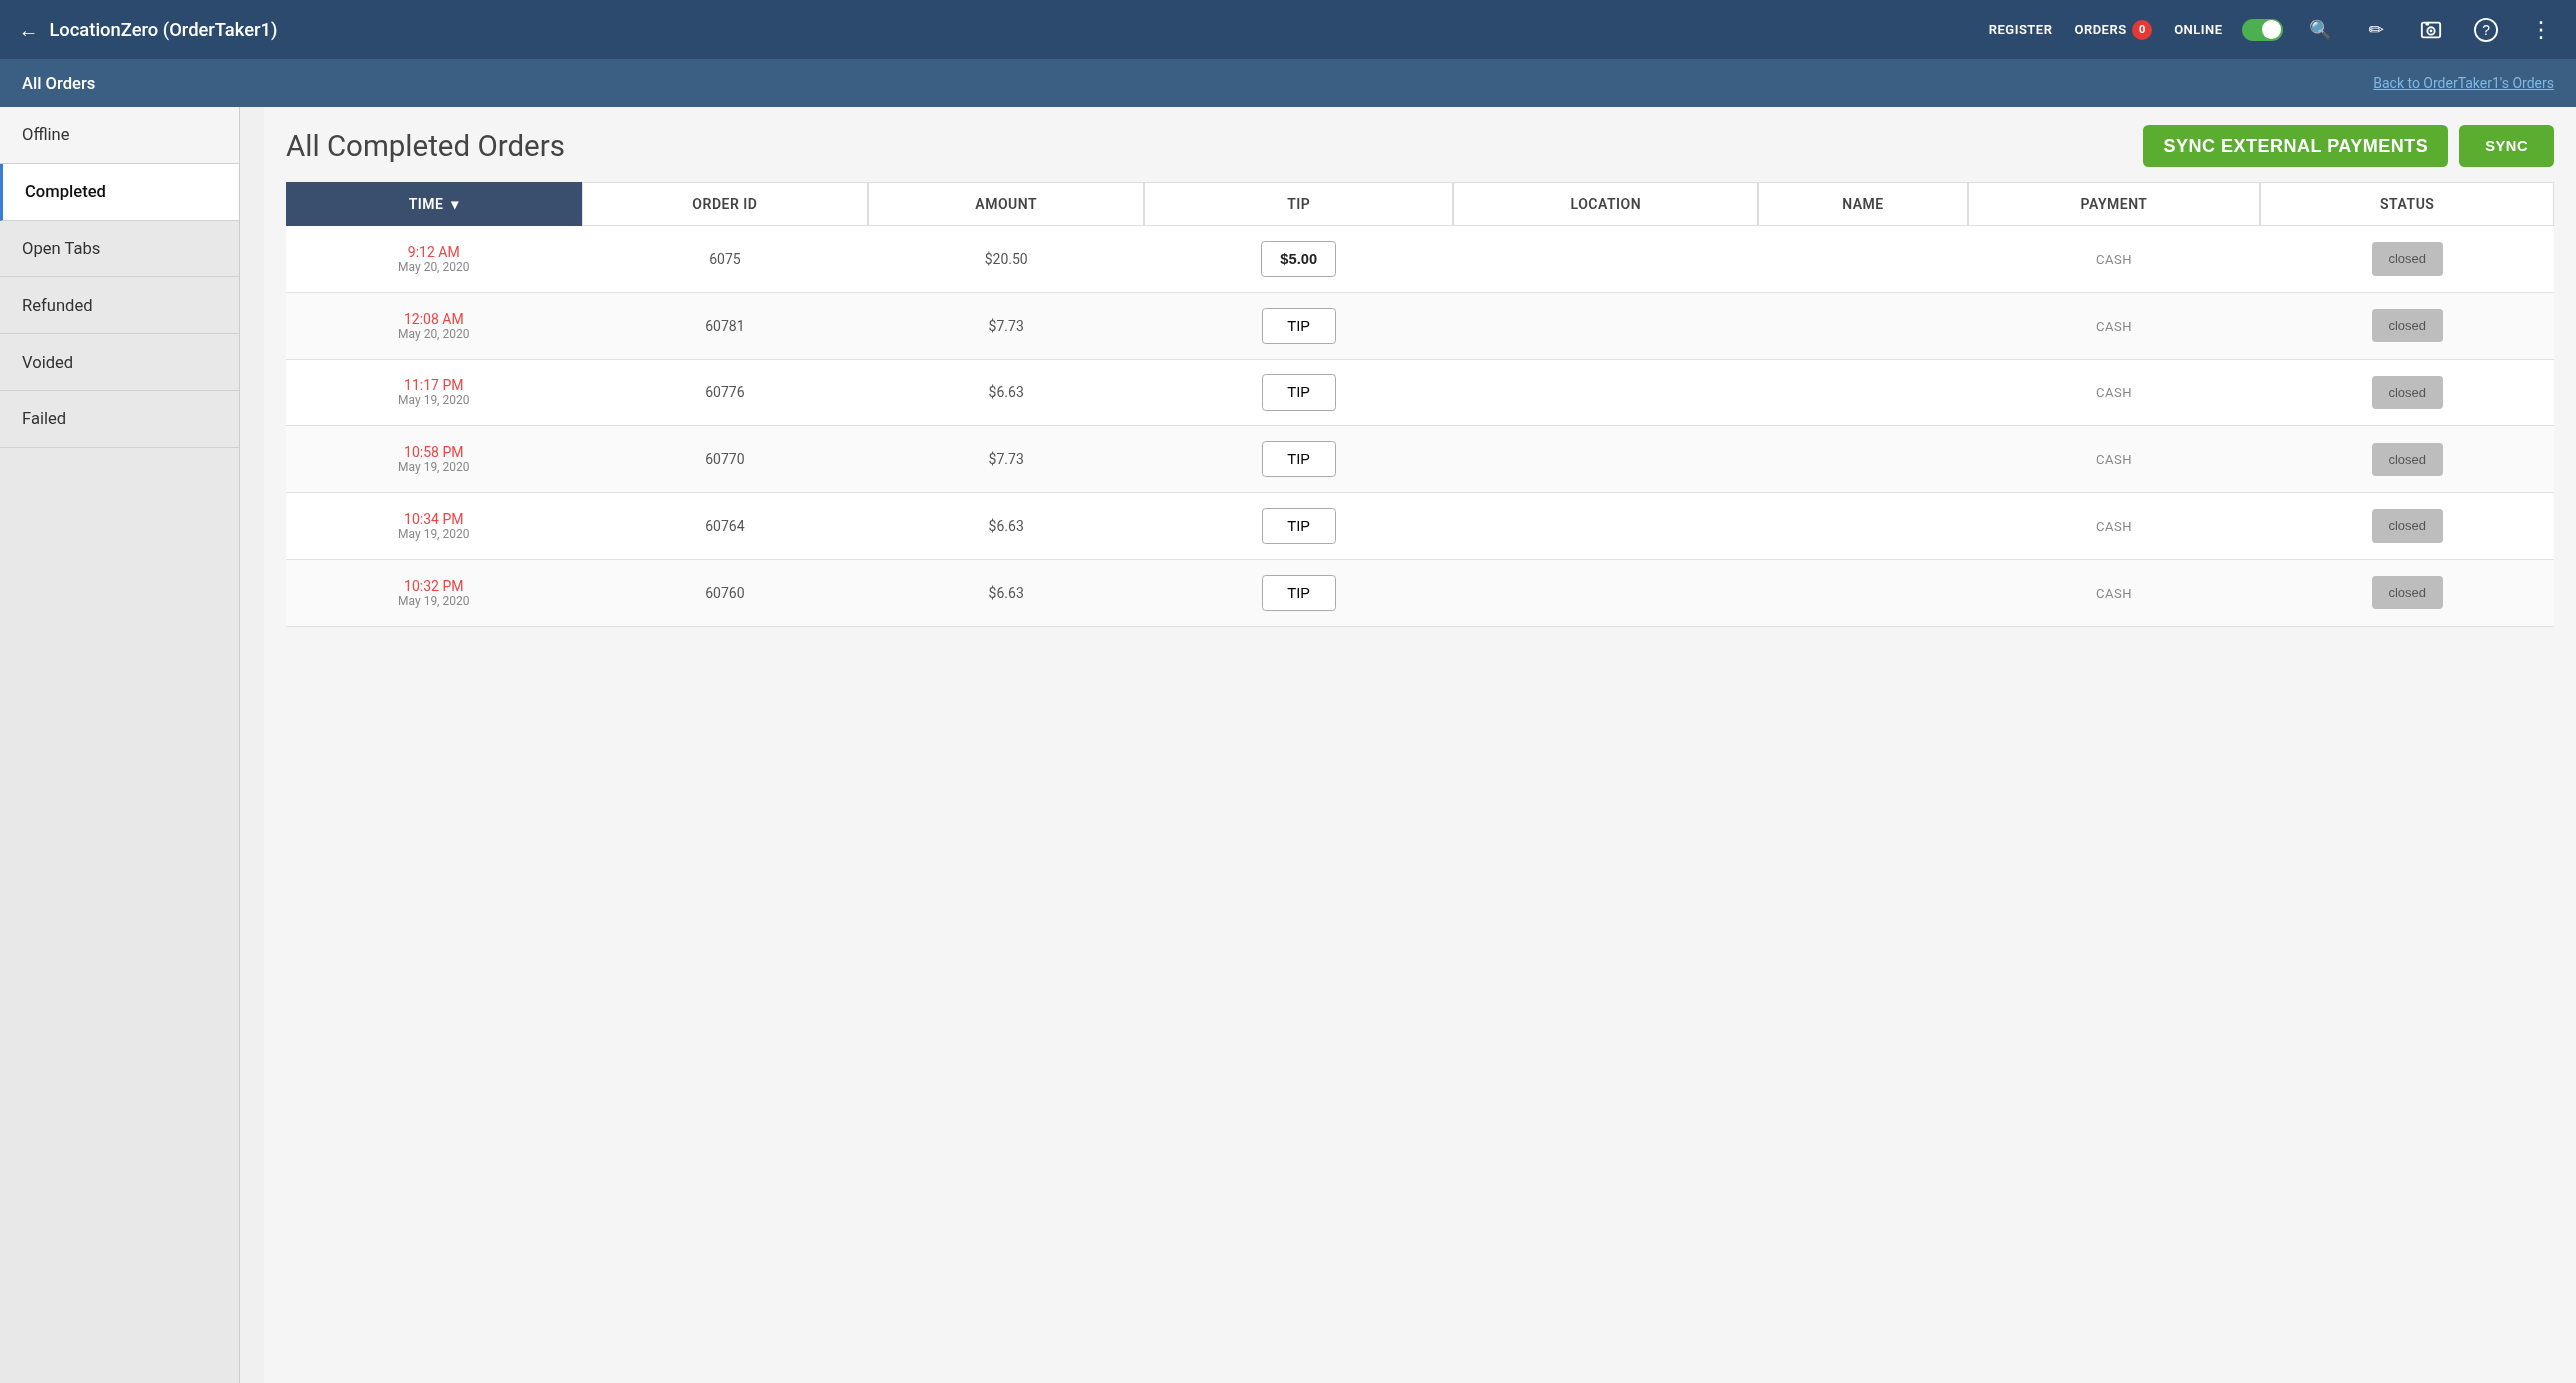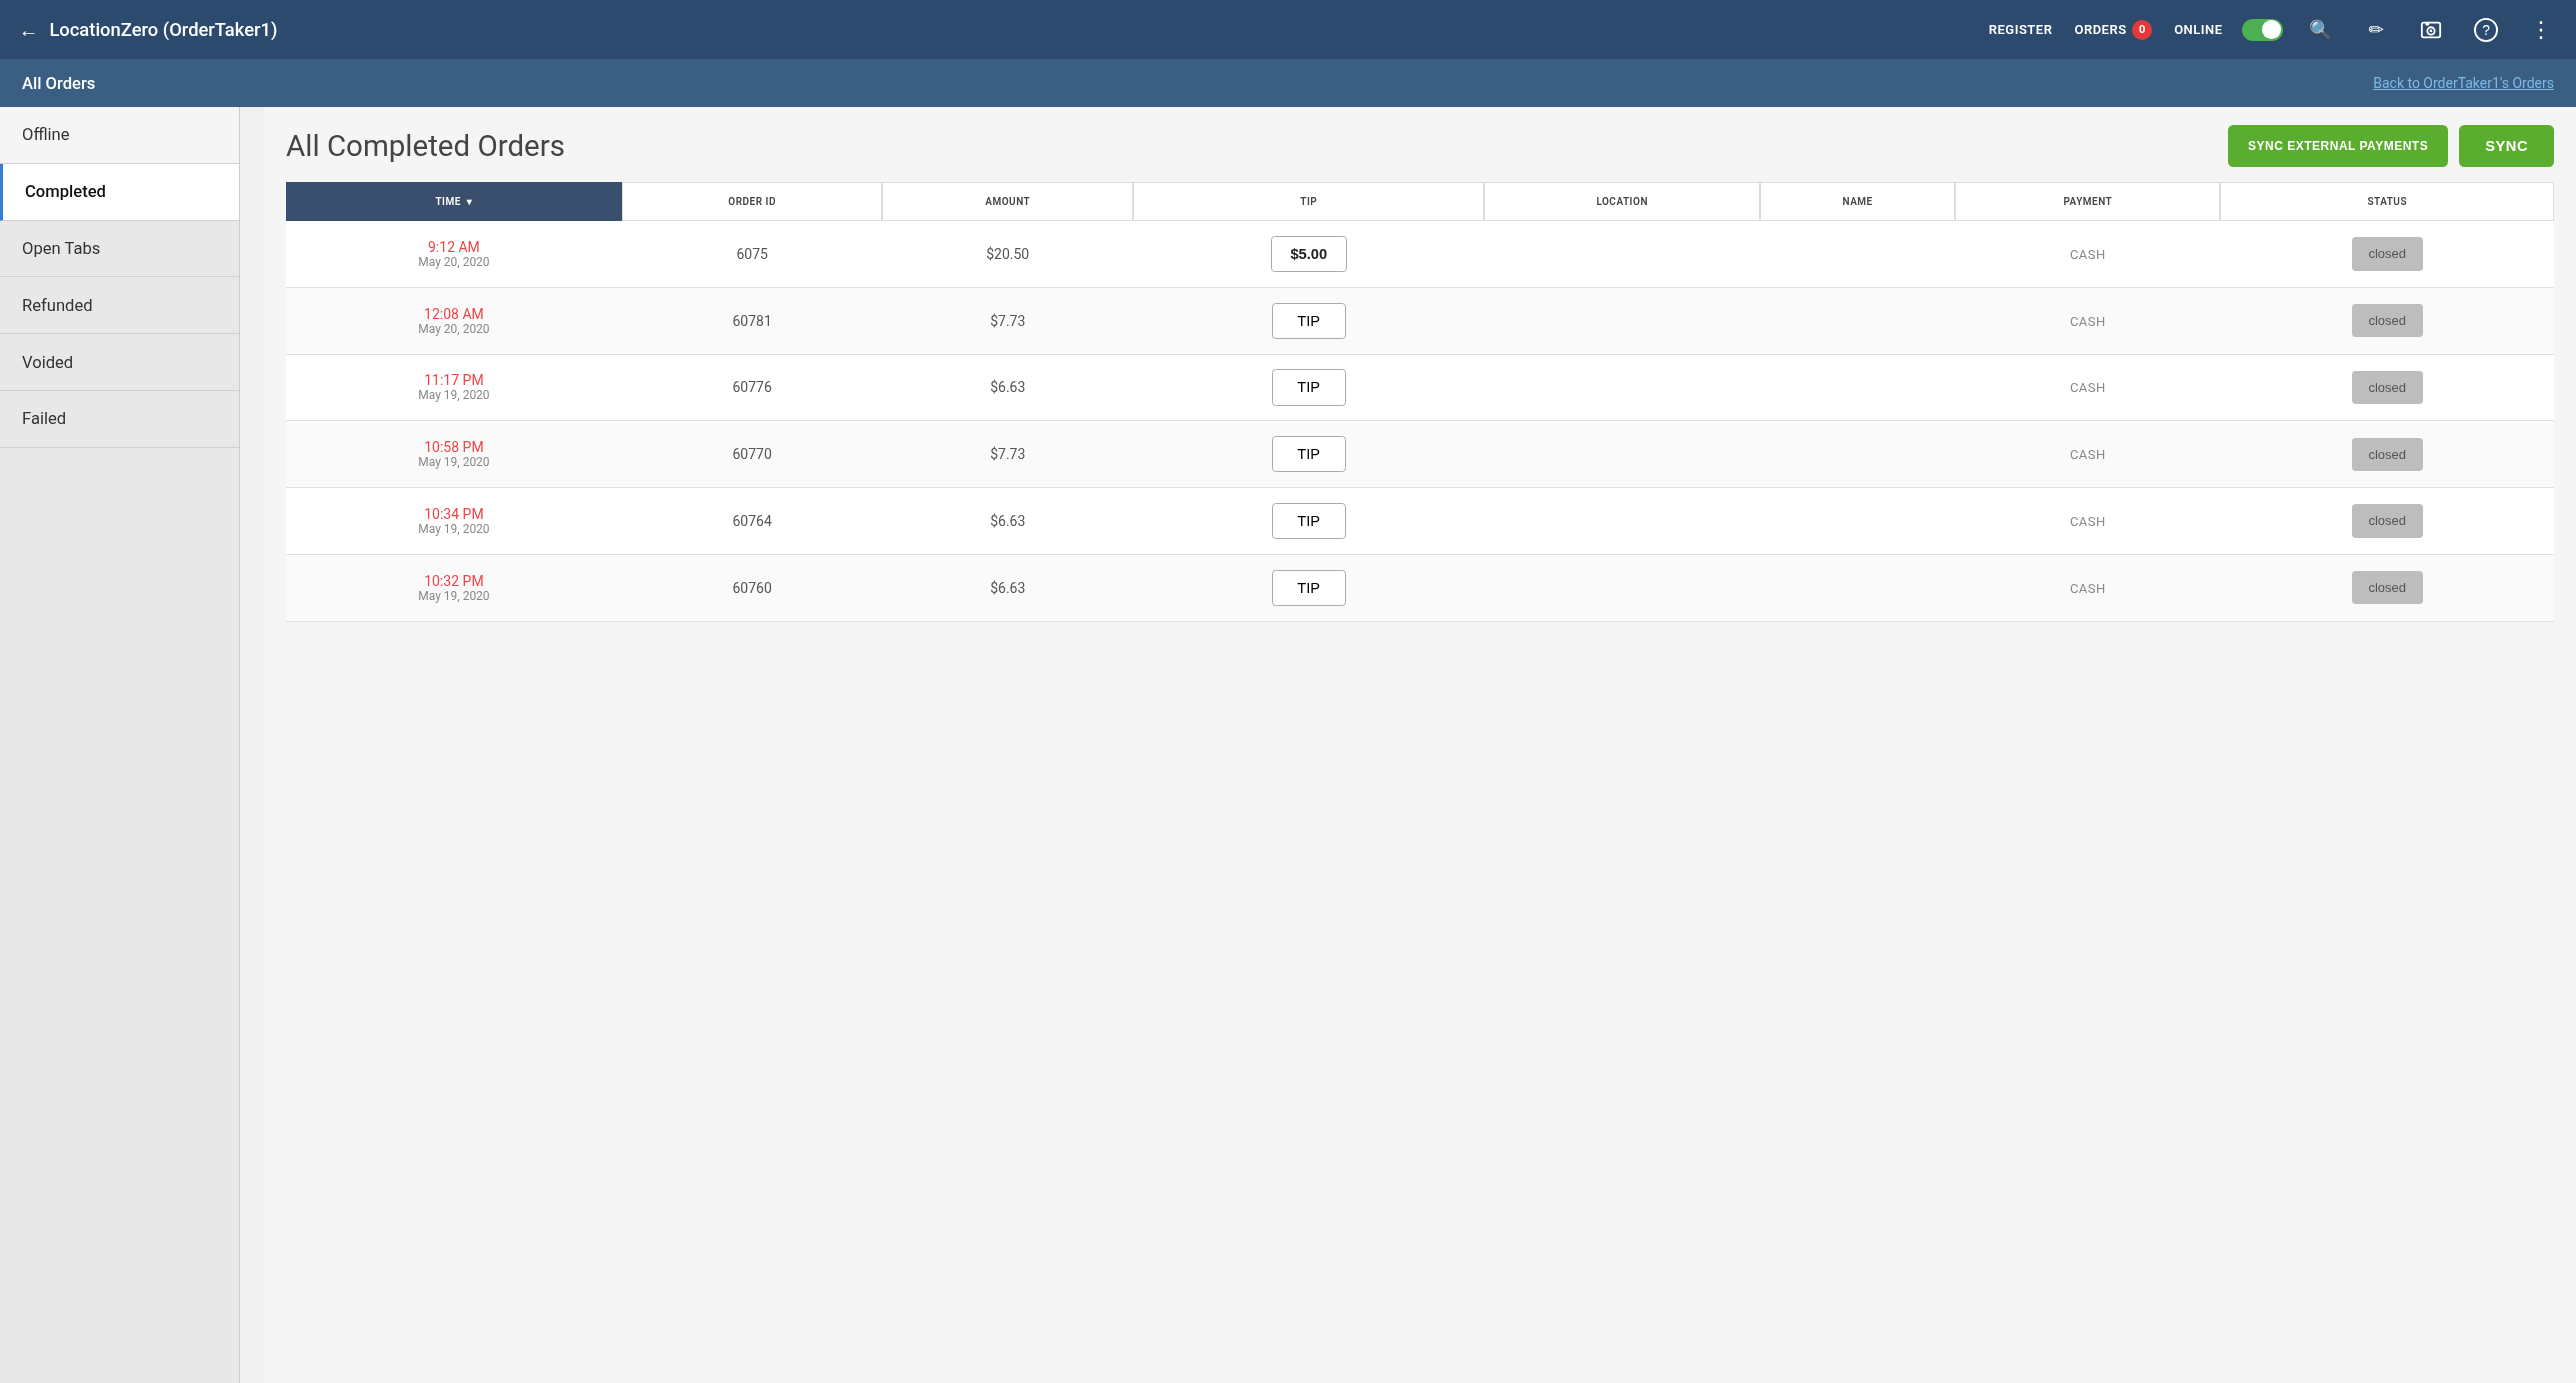--- a/index.html
+++ b/index.html
@@ -83,21 +83,21 @@
       justify-content: space-between;
       padding: 18.4px 22px 14.7px 22px;
     }
     .content-title { font-size: 29.5px; font-weight: 400; color: #444; }
     .header-buttons { display: flex; gap: 11px; }
     .btn-sync-ext {
       background: #5aad2e;
       color: white;
       border: none;
       padding: 2px 20px;
-      font-size: 12px;
+      font-size: 18px;
       font-weight: 600;
       letter-spacing: 0.5px;
       border-radius: 5.5px;
       cursor: pointer;
     }
     .btn-sync {
       background: #5aad2e;
       color: white;
       border: none;
       padding: 13px 26px;
@@ -108,21 +108,21 @@
       cursor: pointer;
     }
 
     
     .table-container { flex: 1; overflow-y: auto; padding: 0 22px 14.7px 22px; }
     table { width: 100%; border-collapse: separate; border-spacing: 0; }
     thead tr th {
       background: white;
       border: 0.9px solid #ddd;
       padding: 13px 10px;
-      font-size: 10px;
+      font-size: 14px;
       font-weight: 600;
       letter-spacing: 0.5px;
       color: #444;
       text-align: center;
       cursor: pointer;
     }
     thead tr th:first-child {
       background: #3a4f6e;
       color: white;
       border: none;

